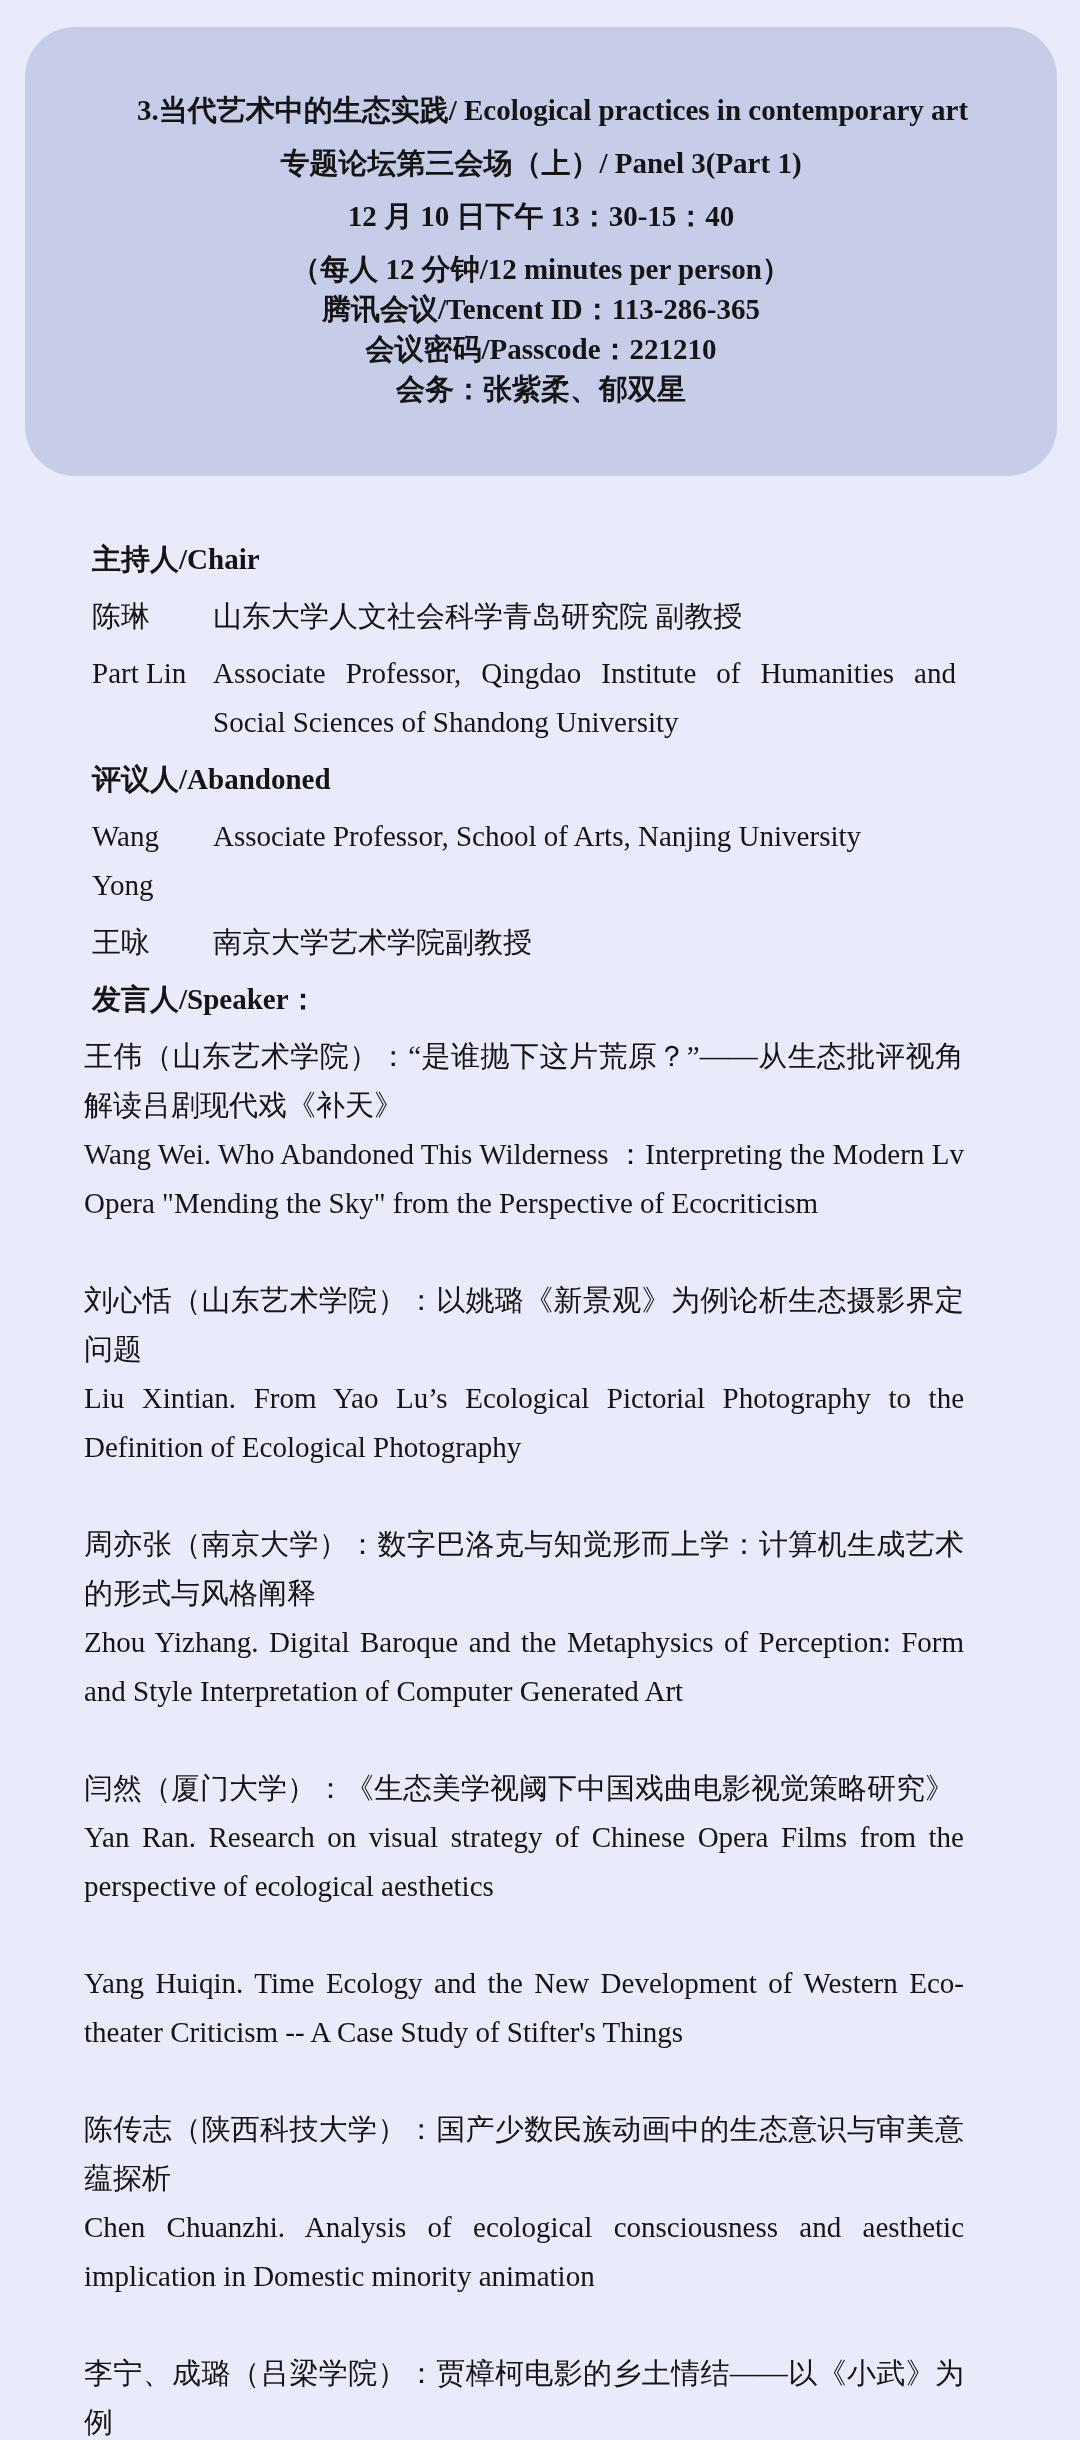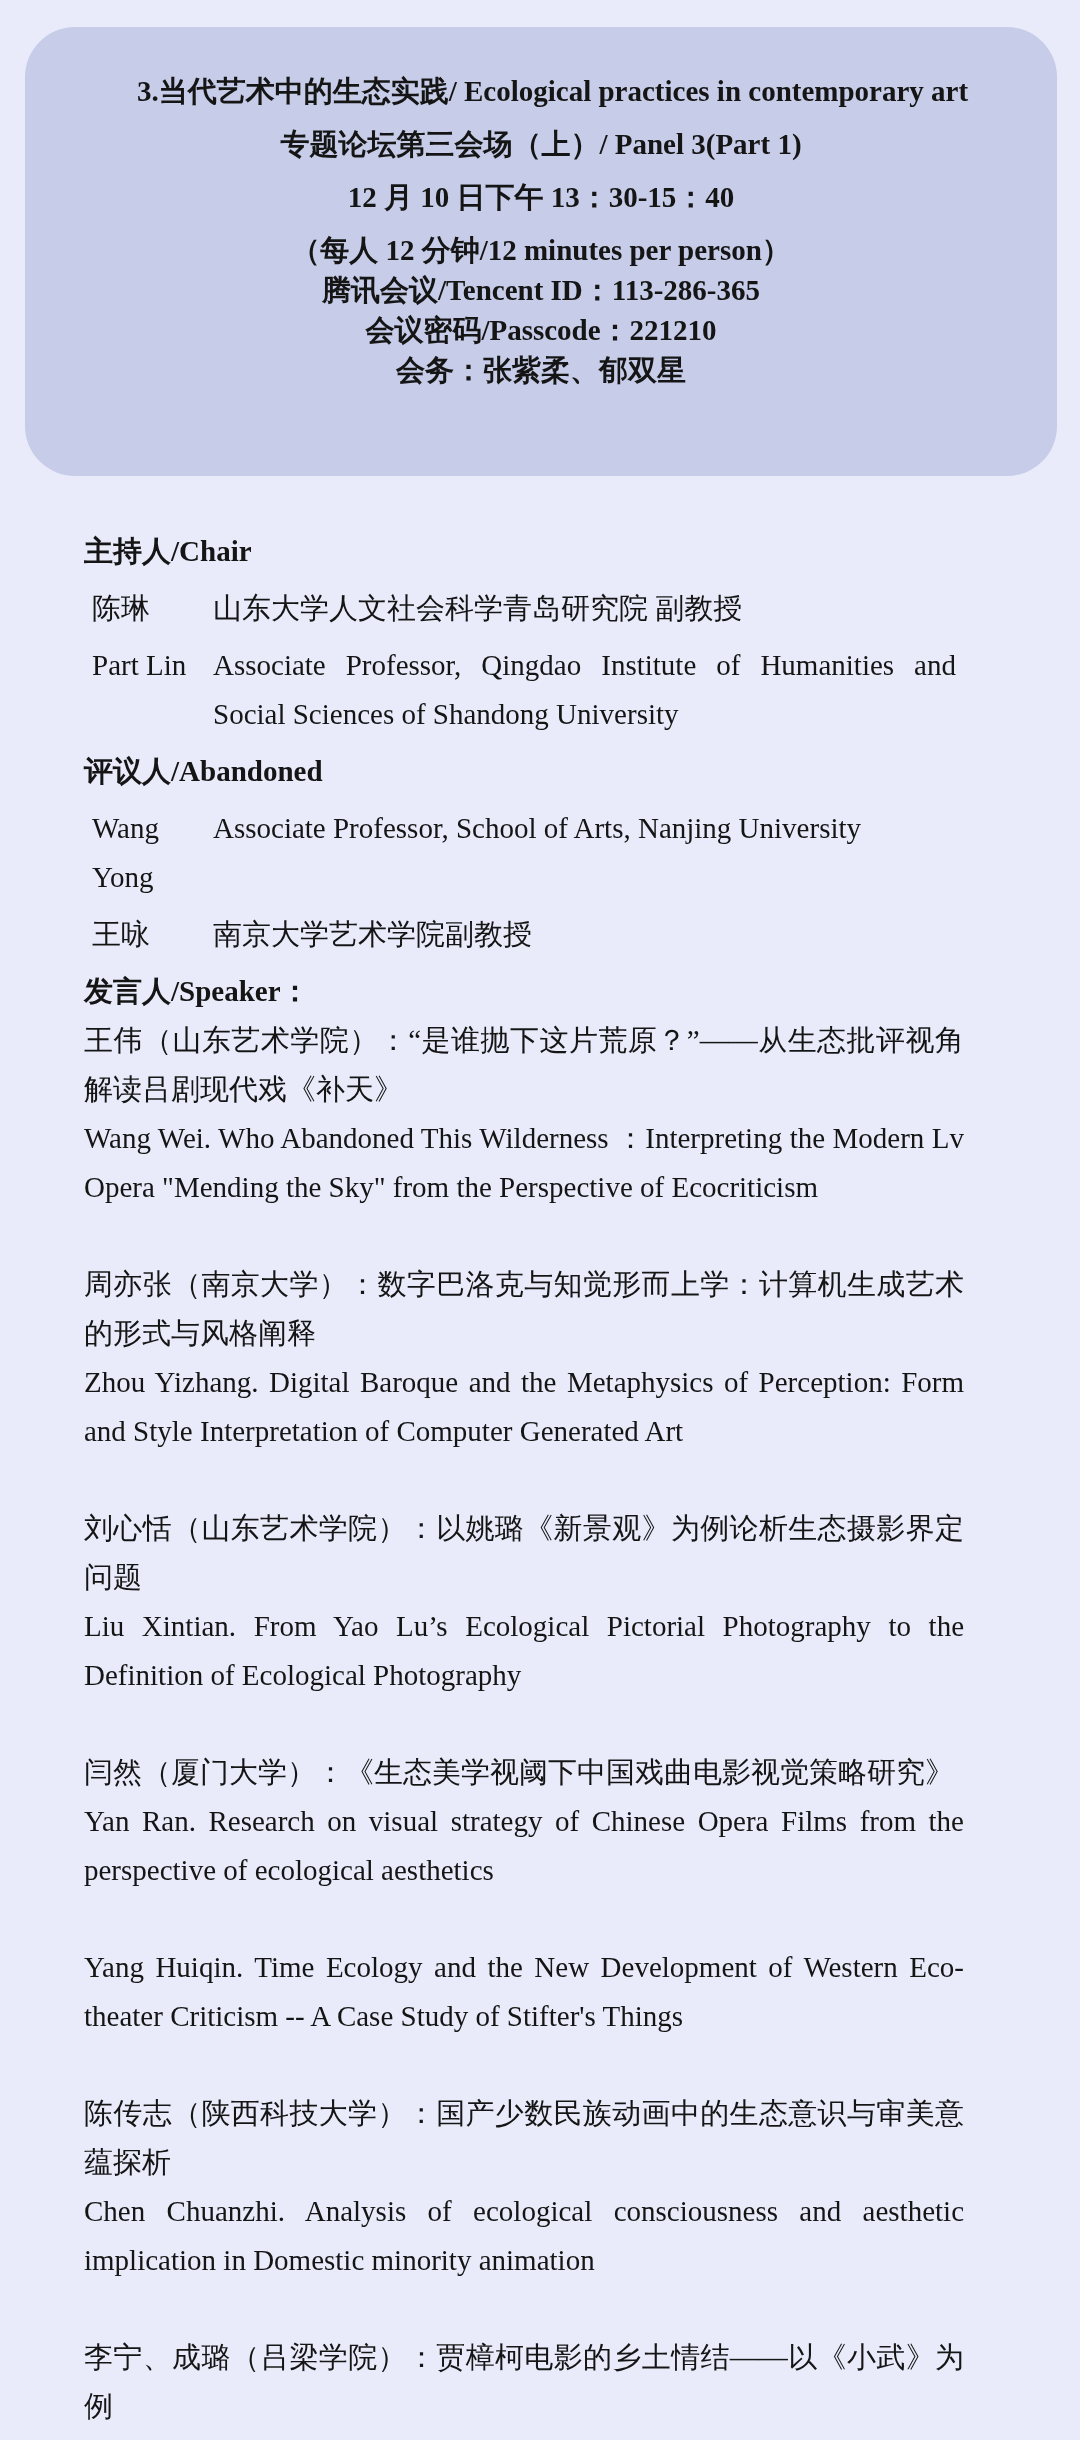--- a/index.html
+++ b/index.html
@@ -19,35 +19,35 @@
     width: 1032px;
     height: 449px;
     background: #c7cde8;
     border-radius: 50px;
     text-align: center;
     font-weight: bold;
     font-size: 29px;
     box-sizing: border-box;
   }
   .h-line { line-height: 40px; margin: 0; }
-  .h-line.first { margin-top: 44px; padding-left: 23px; }
+  .h-line.first { margin-top: 63px; padding-left: 23px; }
   .h-line.wide  { margin-top: 13px; text-align: center; }
   .h-line.tight { margin-top: 0; }
   .body-text {
     position: absolute;
     left: 84px;
     top: 527px;
     width: 880px;
     font-size: 29px;
     line-height: 49px;
   }
   .sec-heading {
     font-weight: bold;
     text-align: left;
-    margin: 0;
+    margin: 8px;
   }
   .entry {
     margin: 8px;
     padding-left: 121px;
     text-indent: -121px;
     text-align: justify;
   }
   .entry .entry-name {
     display: inline-block;
     width: 121px;
@@ -95,26 +95,26 @@
     </div>
 
     <div class="sec-heading">发言人/Speaker：</div>
 
     <div class="speakers-list">
       <div class="speaker">
         <div class="para">王伟（山东艺术学院）：“是谁抛下这片荒原？”——从生态批评视角解读吕剧现代戏《补天》</div>
         <div class="para">Wang Wei. Who Abandoned This Wilderness ：Interpreting the Modern Lv Opera "Mending the Sky" from the Perspective of Ecocriticism</div>
       </div>
       <div class="speaker">
+        <div class="para">刘心恬（山东艺术学院）：以姚璐《新景观》为例论析生态摄影界定问题</div>
+        <div class="para">Liu Xintian. From Yao Lu’s Ecological Pictorial Photography to the Definition of Ecological Photography</div>
+      </div>
+      <div class="speaker">
         <div class="para">周亦张（南京大学）：数字巴洛克与知觉形而上学：计算机生成艺术的形式与风格阐释</div>
         <div class="para">Zhou Yizhang. Digital Baroque and the Metaphysics of Perception: Form and Style Interpretation of Computer Generated Art</div>
-      </div>
-      <div class="speaker">
-        <div class="para">刘心恬（山东艺术学院）：以姚璐《新景观》为例论析生态摄影界定问题</div>
-        <div class="para">Liu Xintian. From Yao Lu’s Ecological Pictorial Photography to the Definition of Ecological Photography</div>
       </div>
       <div class="speaker">
         <div class="para">闫然（厦门大学）：《生态美学视阈下中国戏曲电影视觉策略研究》</div>
         <div class="para">Yan Ran. Research on visual strategy of Chinese Opera Films from the perspective of ecological aesthetics</div>
       </div>
       <div class="speaker">
         <div class="para">Yang Huiqin. Time Ecology and the New Development of Western Eco-theater Criticism -- A Case Study of Stifter's Things</div>
       </div>
       <div class="speaker">
         <div class="para">陈传志（陕西科技大学）：国产少数民族动画中的生态意识与审美意蕴探析</div>

